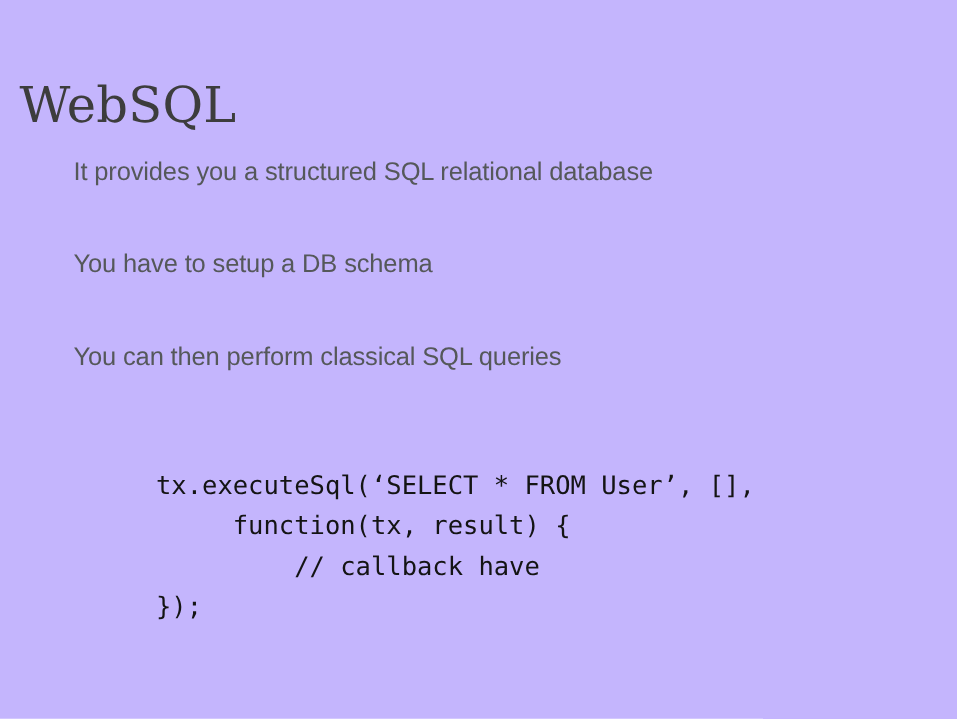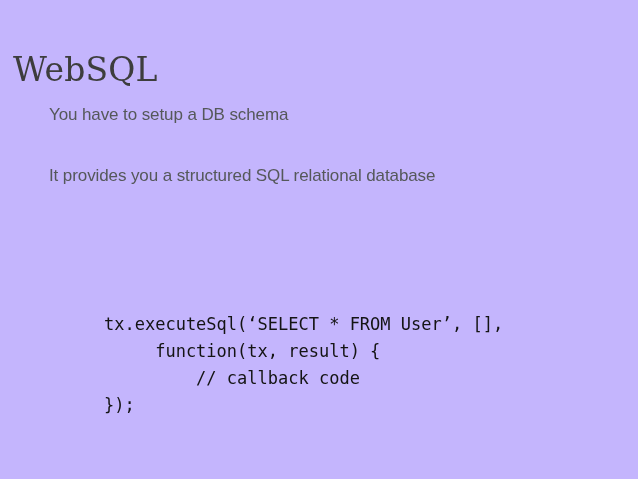--- a/index.html
+++ b/index.html
@@ -71,22 +71,23 @@
   }
 </style>
 </head>
 <body>
 
 <div class="slide">
 
   <h1 class="slide-title">WebSQL</h1>
 
   <div class="bullets">
+    <p class="bullet-line">It provides you a structured SQL relational database</p>
     <p class="bullet-line">You have to setup a DB schema</p>
-    <p class="bullet-line">It provides you a structured SQL relational database</p>
+    <p class="bullet-line">You can then perform classical SQL queries</p>
   </div>
 
   <pre class="code-block">tx.executeSql(‘SELECT * FROM User’, [],
      function(tx, result) {
-         // callback code
+         // callback have
 });</pre>
 
 </div>
 
 </body></html>

